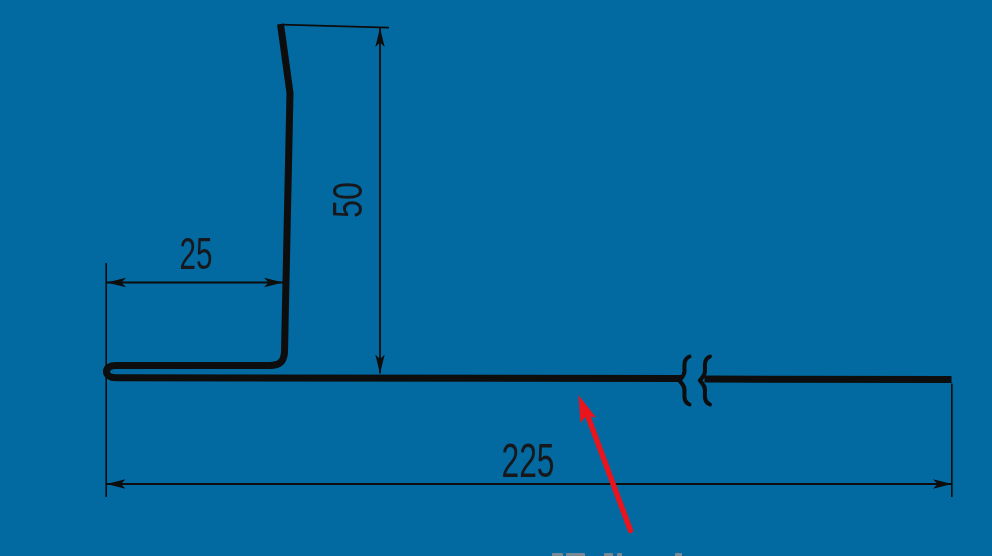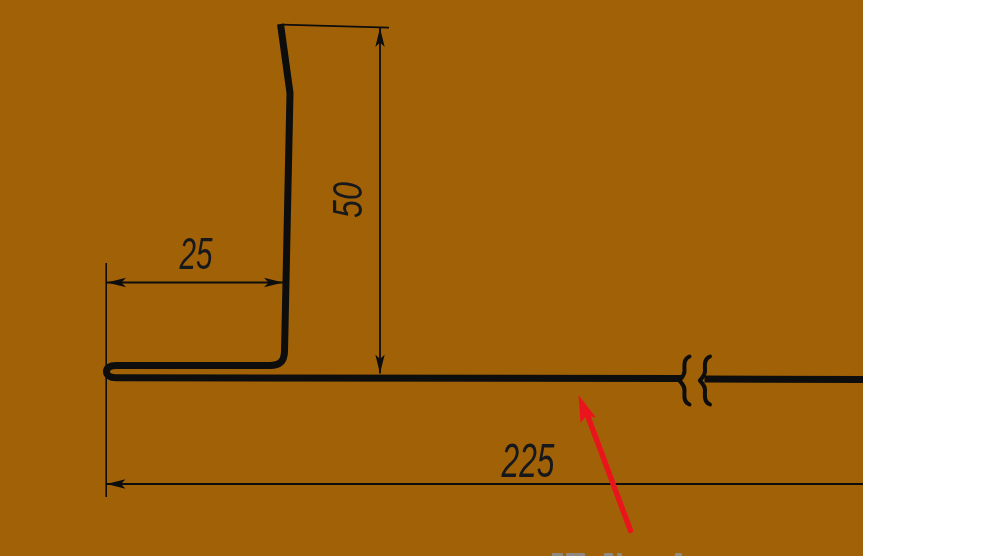--- a/index.html
+++ b/index.html
@@ -2,26 +2,25 @@
 <html><head>
 <meta charset="utf-8">
 <style>
   html, body {
     margin: 0;
     padding: 0;
     background: #ffffff;
   }
   .canvas {
     position: relative;
-    width: 863px;
+    width: 992px;
     height: 556px;
-    background: #a16207;
+    background: #0369a1;
     overflow: hidden;
     font-family: "Liberation Sans", sans-serif;
-    font-style: italic;
   }
   svg {
     display: block;
   }
   text.dim-label {
     font-family: "Liberation Sans", sans-serif;
     font-weight: 400;
   }
 </style>
 </head>

